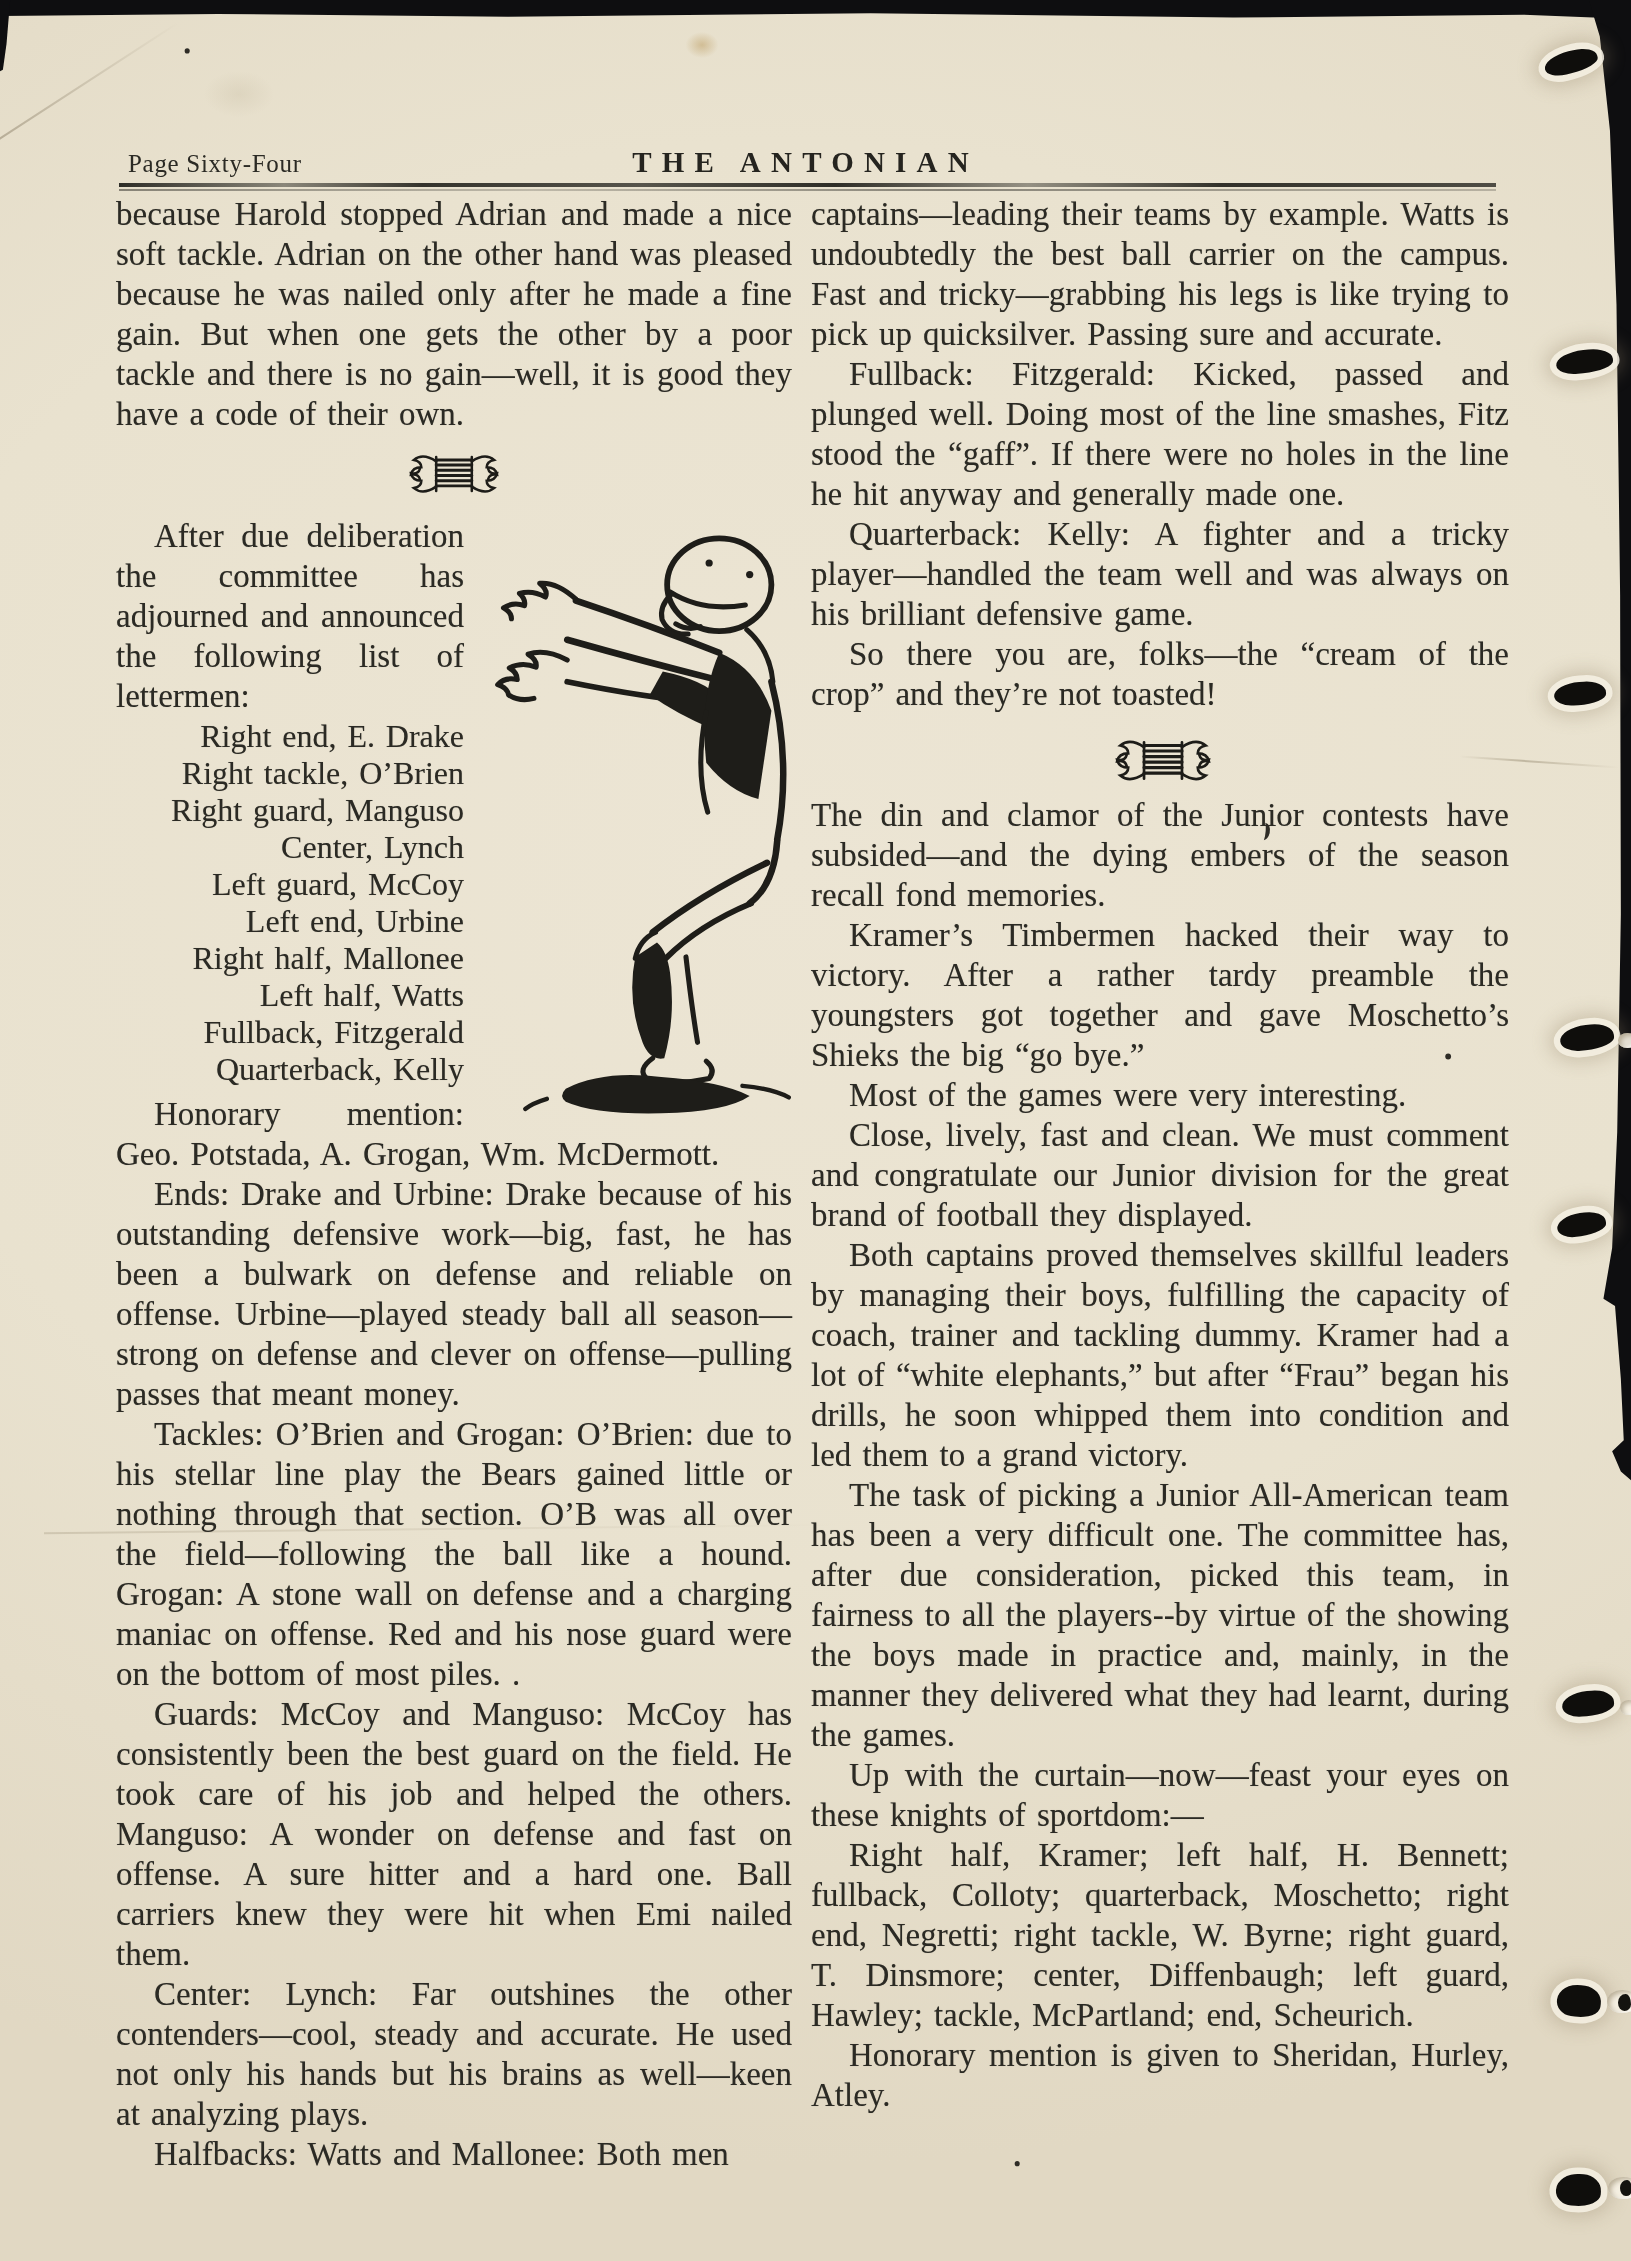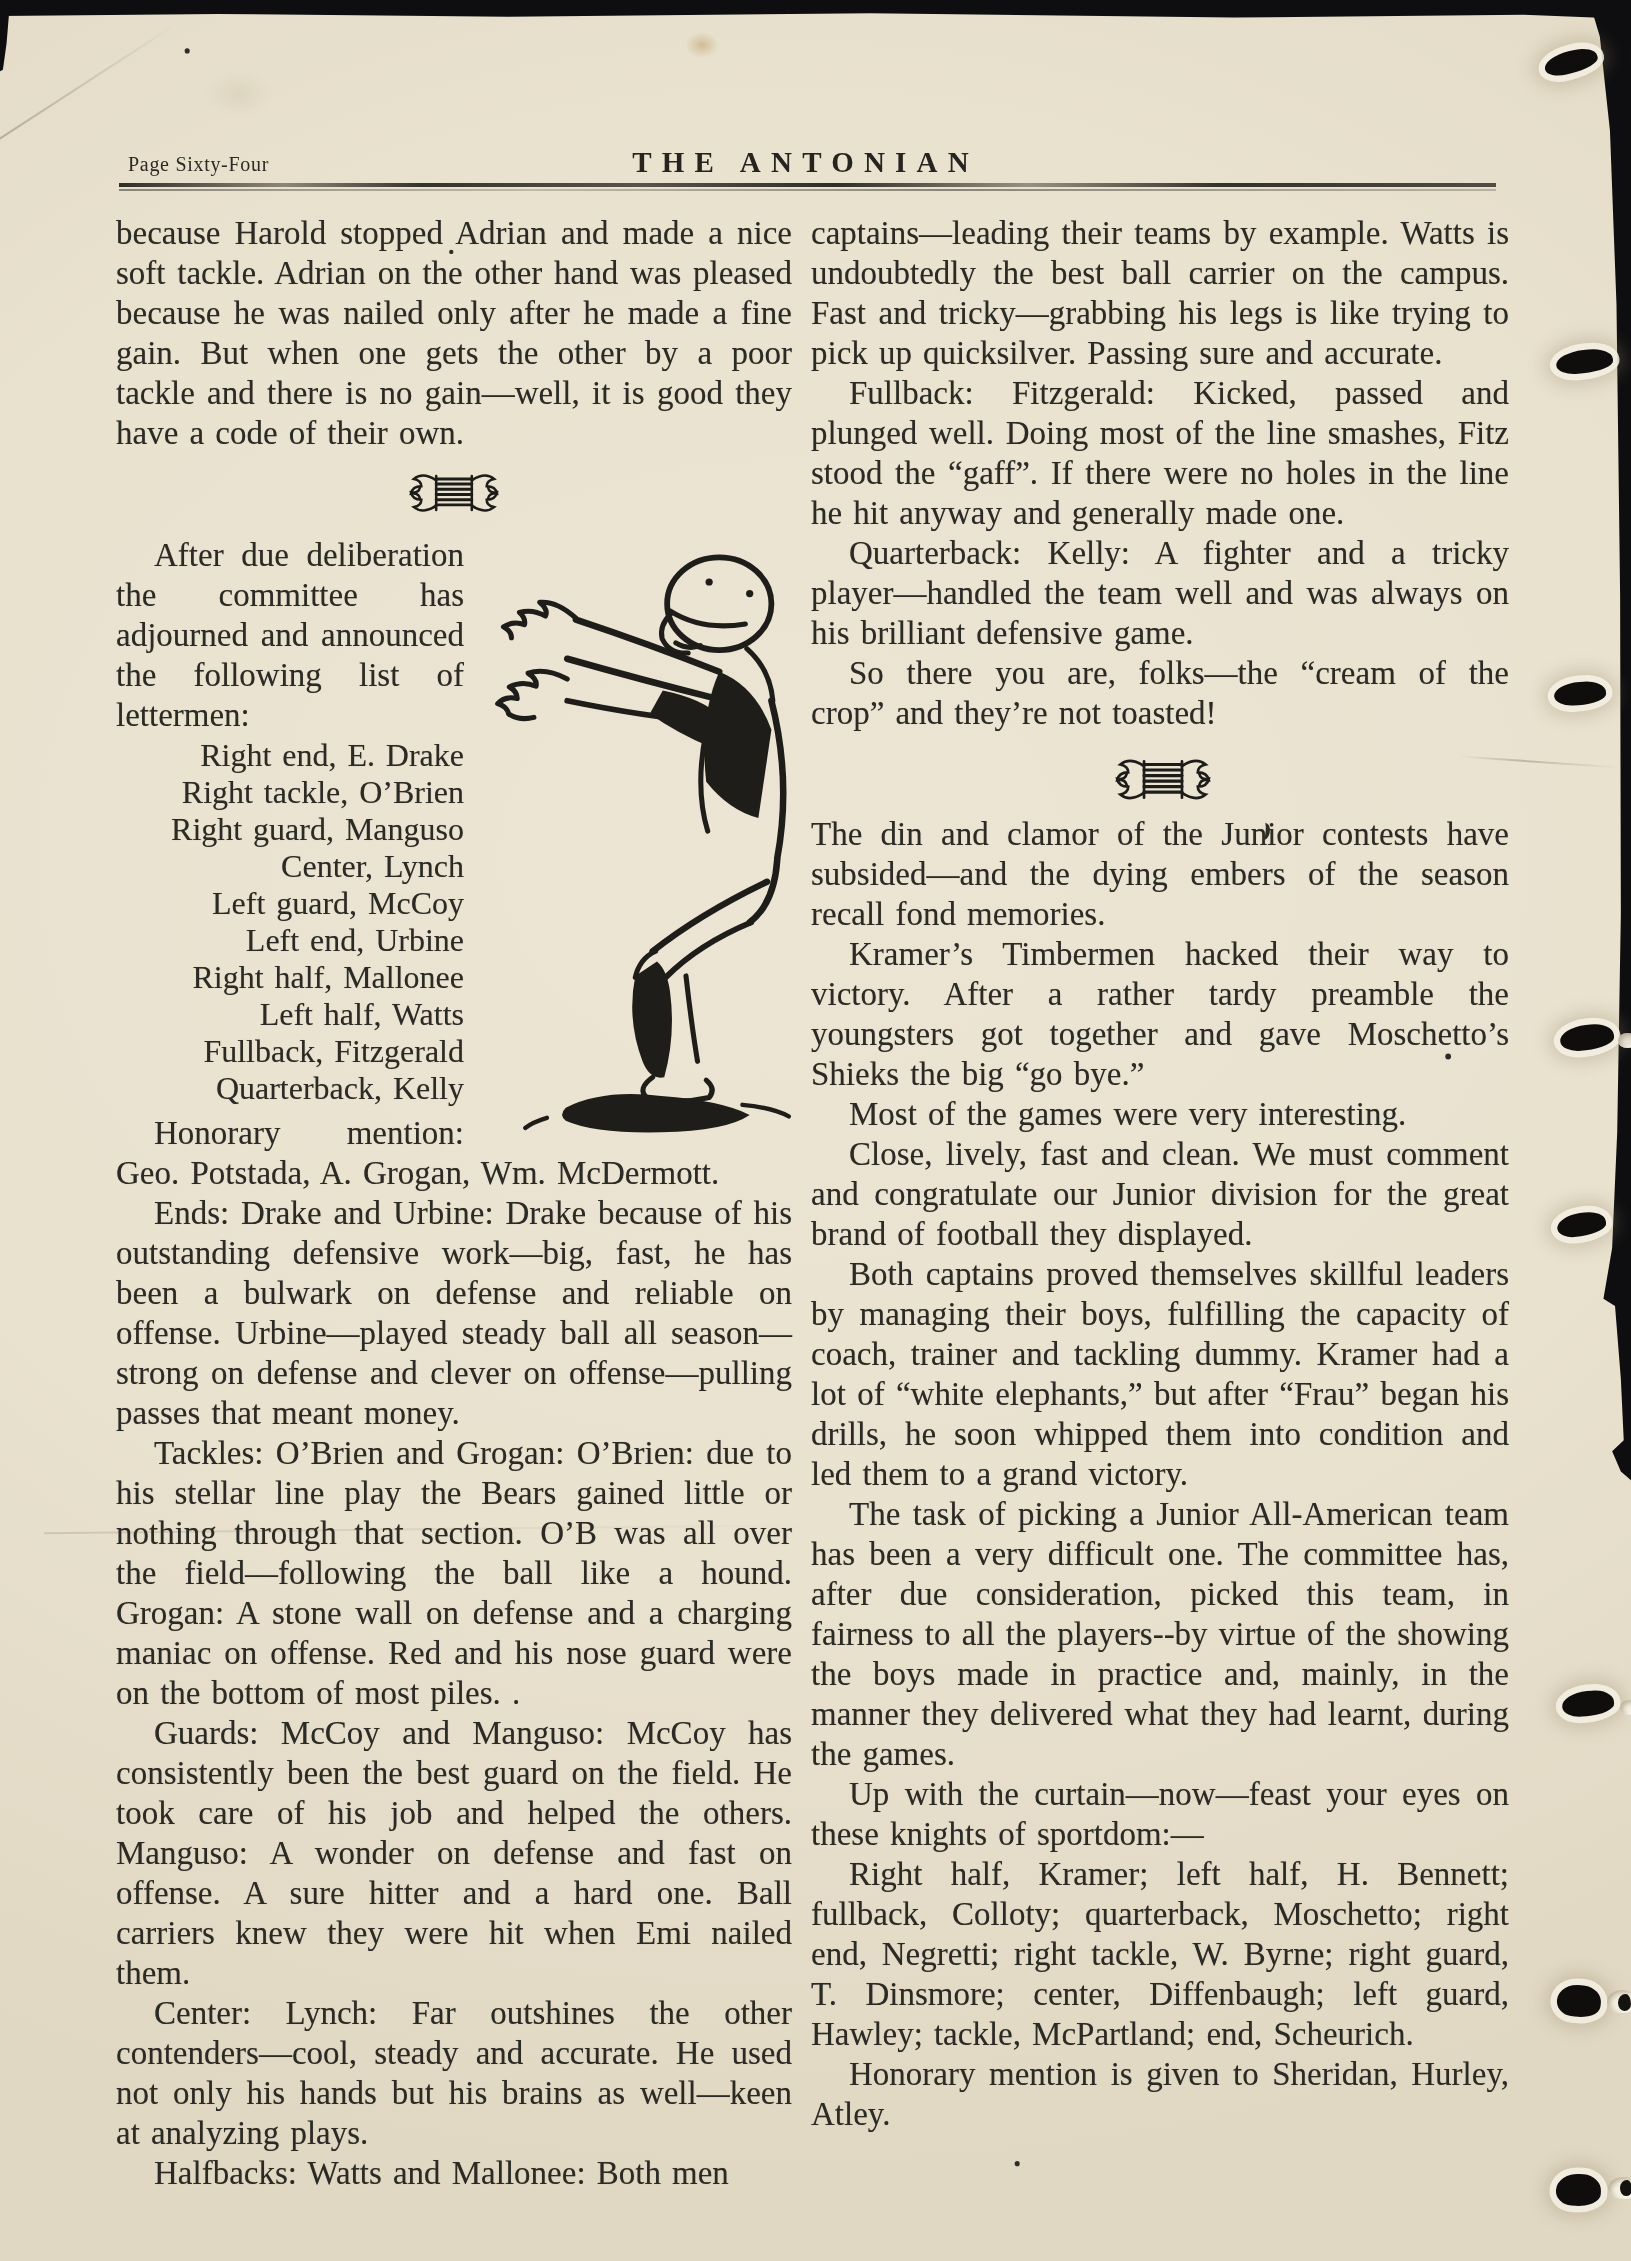--- a/index.html
+++ b/index.html
@@ -12,30 +12,30 @@
       radial-gradient(1669px 1306px at 48% 38%, #ece5d4 0%, #e9e2cf 55%, #e1d8c3 100%);
   }
   .crease{position:absolute;z-index:2;height:2.2px;pointer-events:none;}
   .crease1{left:-22px;top:81px;width:218px;transform:rotate(-33deg);
     background:linear-gradient(90deg, rgba(125,112,88,.45), rgba(125,112,88,0));}
   .crease2{left:1459px;top:761px;width:160px;transform:rotate(4deg);
     background:linear-gradient(90deg, rgba(135,122,95,0), rgba(135,122,95,.42) 40%, rgba(135,122,95,0));}
   .crease3{left:44px;top:1528px;width:798px;transform:rotate(-.6deg);
     background:linear-gradient(90deg, rgba(135,122,95,.25), rgba(135,122,95,0));}
 
-  .pagenum{position:absolute;left:128px;top:148px;z-index:2;font-size:20px;line-height:32px;
+  .pagenum{position:absolute;left:128px;top:148px;z-index:2;font-size:25px;line-height:32px;
     color:#2b2a24;letter-spacing:0.7px;}
   .pubtitle{position:absolute;left:116px;top:146px;width:1379px;z-index:2;text-align:center;
     font-size:29px;line-height:33px;font-weight:700;letter-spacing:10.2px;color:#25241f;}
   .rule1{position:absolute;left:119px;top:183px;width:1377px;height:3.6px;z-index:2;
     background:linear-gradient(90deg,#2e2d27, rgba(46,45,39,.5) 12%, #34332c 22%, rgba(46,45,39,.78) 38%, #2e2d27 52%, rgba(46,45,39,.45) 66%, #32312a 80%, rgba(46,45,39,.82));}
   .rule2{position:absolute;left:119px;top:189px;width:1377px;height:1.5px;z-index:2;opacity:.65;
     background:linear-gradient(90deg, rgba(46,45,39,.8), rgba(46,45,39,.35) 30%, rgba(46,45,39,.8) 60%, rgba(46,45,39,.4));}
 
-  .col{position:absolute;top:213px;z-index:2;font-size:33px;line-height:40px;text-align:justify;
+  .col{position:absolute;top:194px;z-index:2;font-size:33px;line-height:40px;text-align:justify;
     color:#2b2a24;word-spacing:2.9px;text-shadow:0 0 0.7px rgba(43,42,36,.35);}
   .col-left{left:116px;width:676px;}
   .col-right{left:811px;width:698px;}
   .col p{margin:0;text-indent:38px;}
   .col p.noindent{text-indent:0;}
 
   .ornament{width:90px;margin:17.4px auto 19px;}
   .orn-right{margin:22px auto 10.2px;}
   .ornament svg{display:block;}
 

